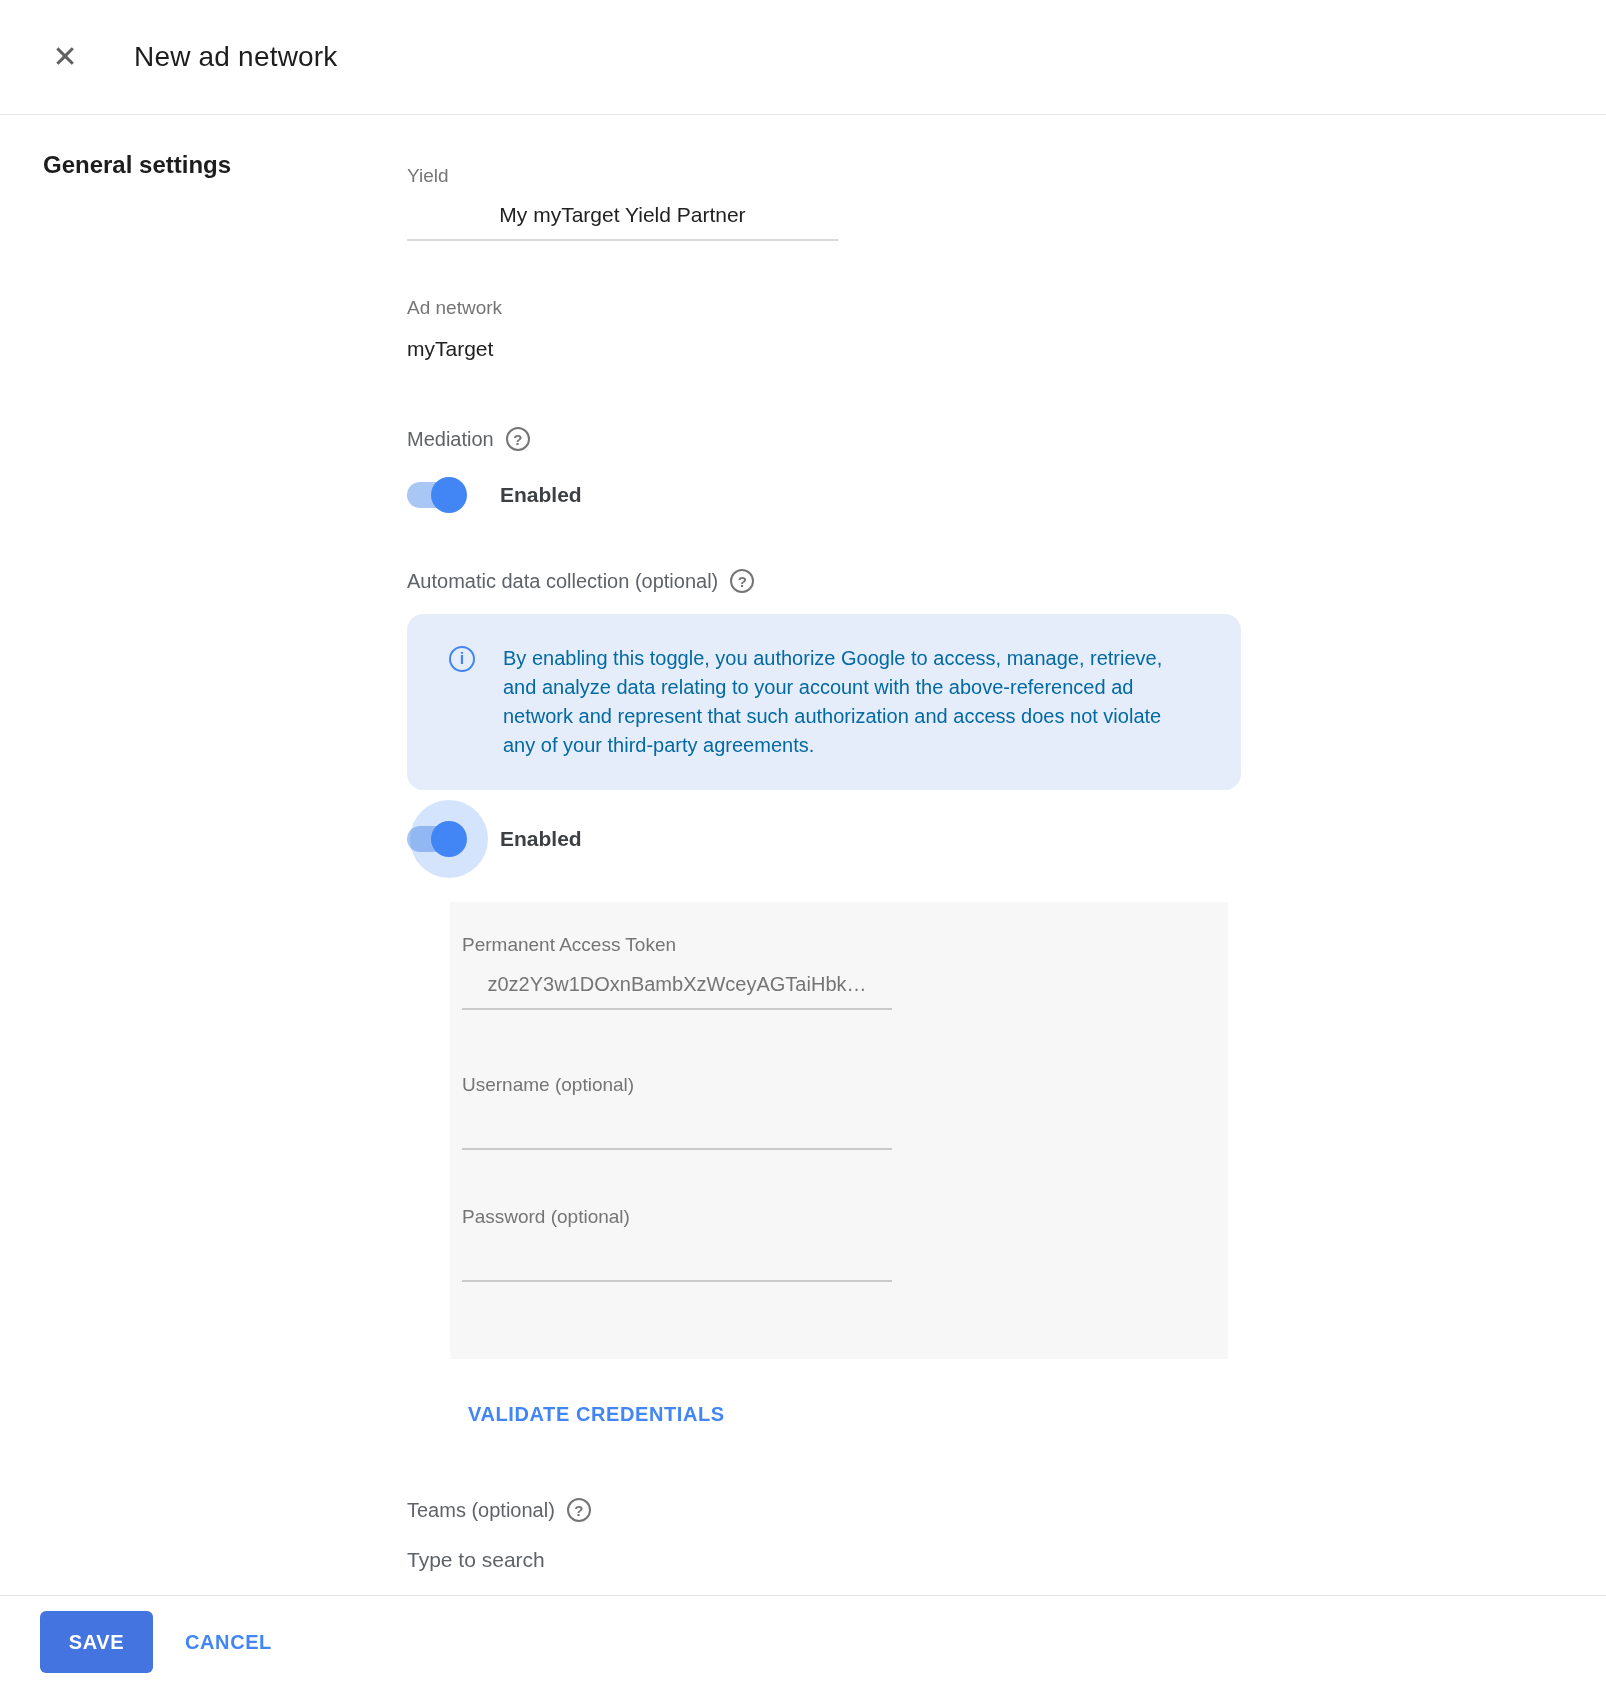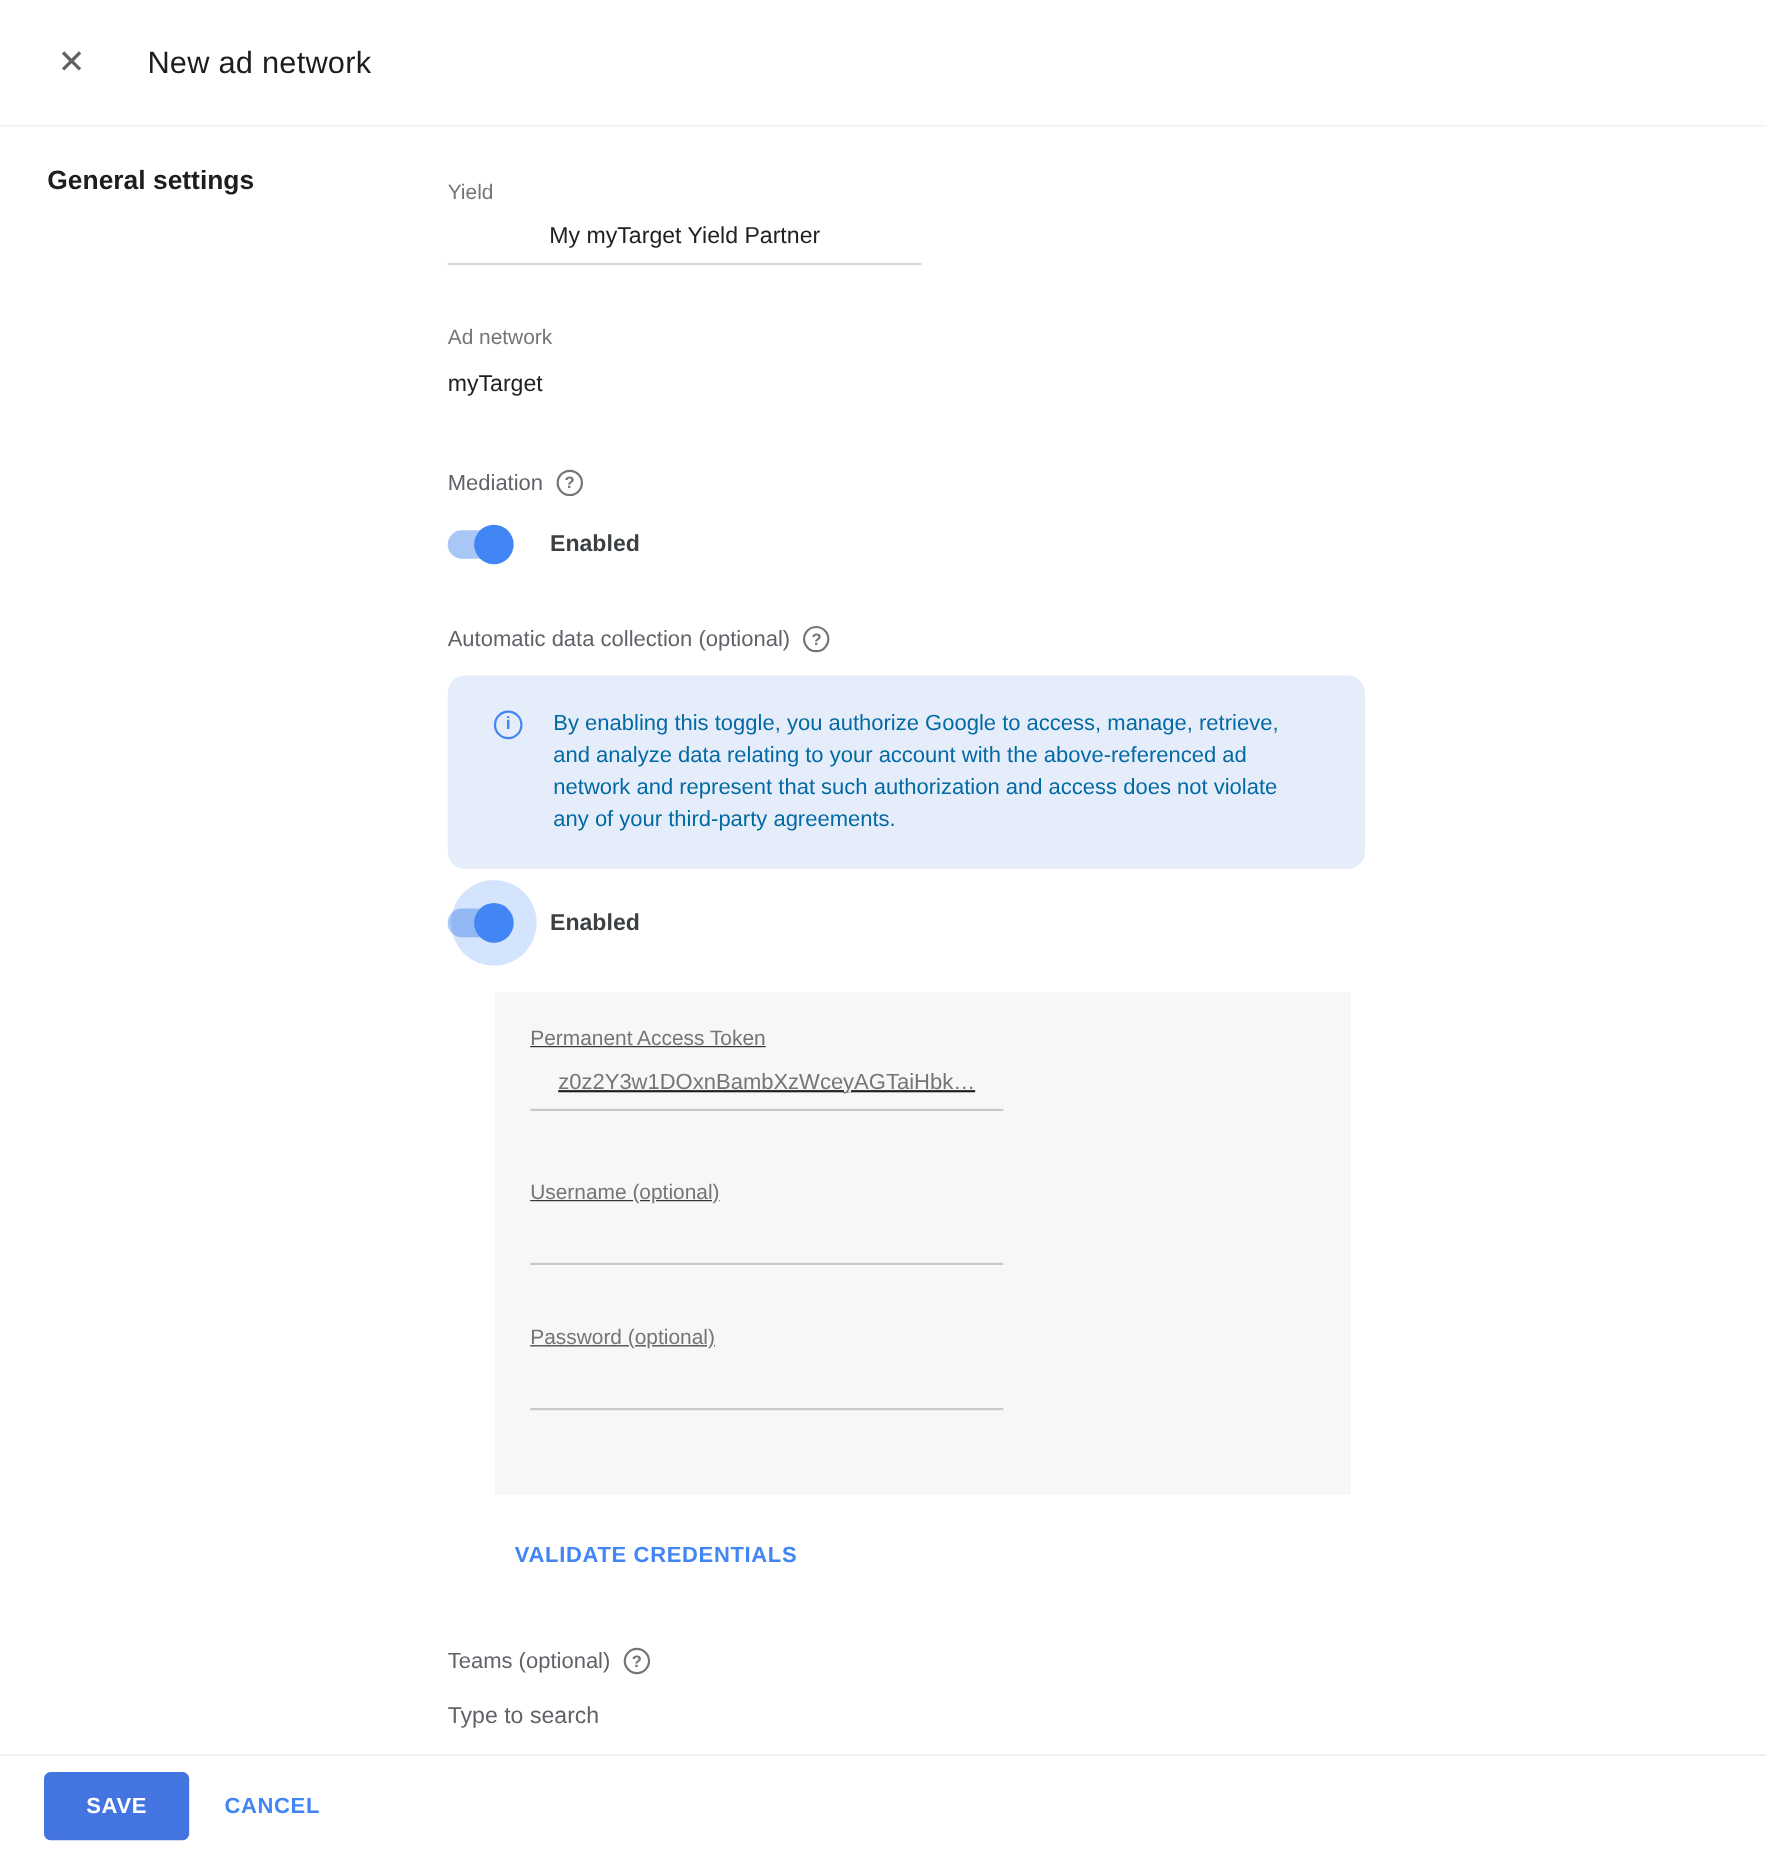--- a/index.html
+++ b/index.html
@@ -62,21 +62,21 @@
                display:inline-flex; align-items:center; justify-content:center; flex:none; margin-top:2px; }
   .info-text { margin-left:28px; width:660px; font-size:20px; line-height:29px; color:#0369a1; }
 
   .adc-toggle-row { position:absolute; left:407px; top:692px; height:64px;
                     display:flex; align-items:center; }
   .adc-toggle-row .state-label { margin-left:39px; }
 
   
   .credentials-panel { position:absolute; left:450px; top:787px; width:778px; height:457px;
                        background:#f7f7f7; }
-  .panel-field { position:absolute; left:32px; width:430px;text-decoration:underline; }
+  .panel-field { position:absolute; left:12px; width:430px; }
   .panel-field .text-input { width:430px; margin-top:10px; border-bottom-color:#c9c9c9;
                              background:transparent; height:44px; padding-bottom:6px; }
   .token-field    { top:32px; }
   .token-field .text-input { color:#757575; font-size:20px; }
   .username-field { top:172px; }
   .password-field { top:304px; }
 
   .validate-btn { position:absolute; left:468px; top:1288px; border:none; background:transparent;
                   color:#4285f4; font-family:"Liberation Sans", sans-serif; font-size:20px;
                   font-weight:bold; letter-spacing:0.6px; cursor:pointer; padding:0; }
@@ -84,21 +84,21 @@
   .teams-group { position:absolute; left:407px; top:1383px; }
   .teams-search { border:none; outline:none; background:transparent; display:block;
                   font-family:"Liberation Sans", sans-serif; font-size:21px; color:#212121;
                   margin-top:26px; width:420px; }
   .teams-search::placeholder { color:#5f6368; opacity:1; }
 
   
   .footer { position:absolute; left:0; right:0; bottom:0; height:93px; background:#fff;
             border-top:1px solid #e4e4e4; display:flex; align-items:center;
             padding-left:40px; }
-  .save-btn { width:132px; height:62px; background:#4374e0; color:#fff; border:none;
+  .save-btn { width:113px; height:62px; background:#4374e0; color:#fff; border:none;
               border-radius:6px; font-family:"Liberation Sans", sans-serif; font-size:20px;
               font-weight:bold; letter-spacing:0.6px; cursor:pointer; }
   .cancel-btn { margin-left:32px; border:none; background:transparent; color:#4285f4;
                 font-family:"Liberation Sans", sans-serif; font-size:20px; font-weight:bold;
                 letter-spacing:0.6px; cursor:pointer; }
 </style>
 </head>
 <body>
 
 <div class="page">

